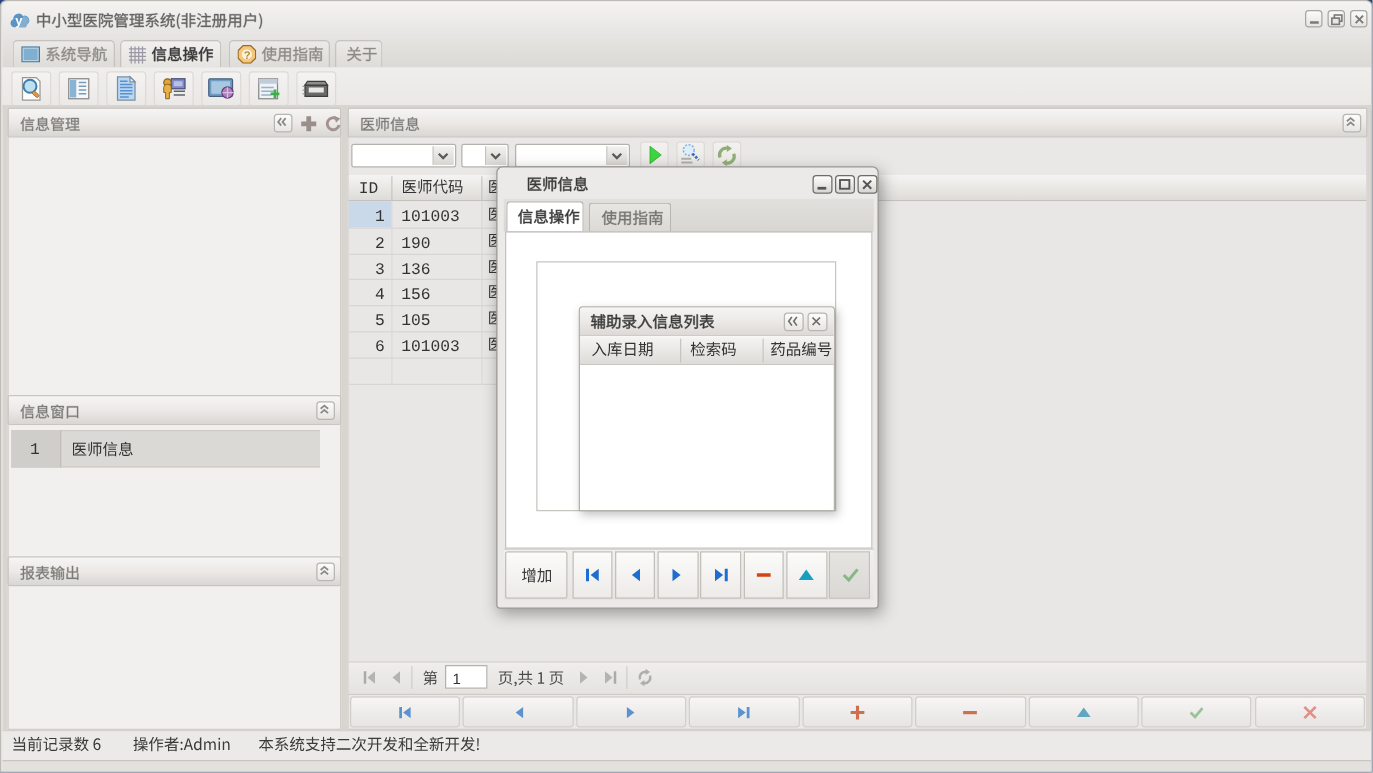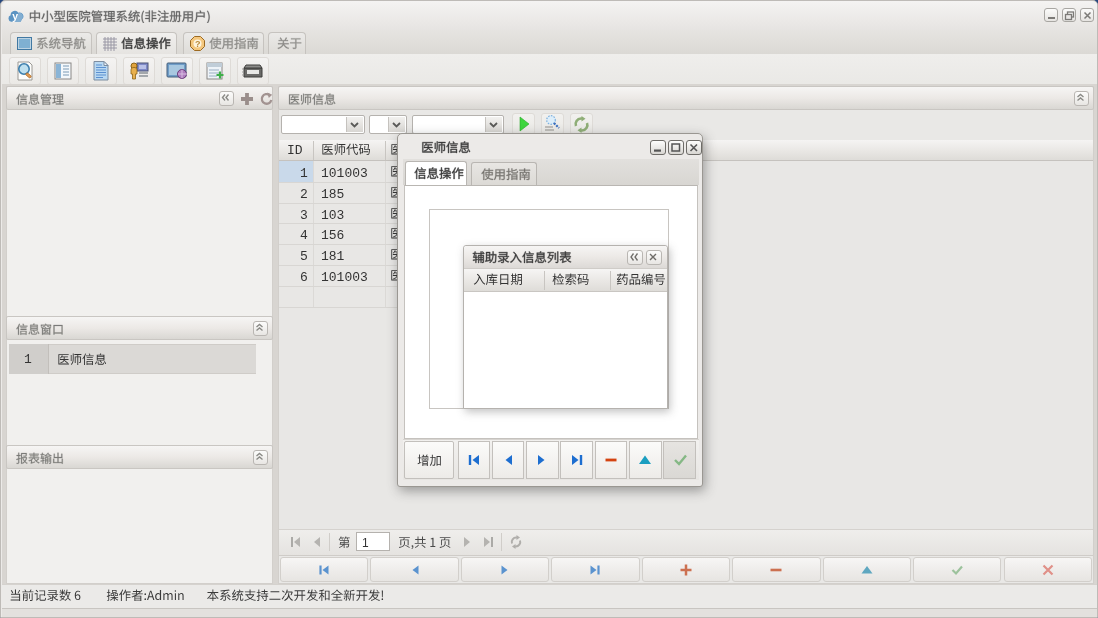--- a/index.html
+++ b/index.html
@@ -272,45 +272,45 @@
 <div class="abs" style="left:278px;top:160px;width:34px;height:21px;background:#c9d9ea"></div>
 <div class="abs" style="left:299px;top:165px;font:13px 'Liberation Mono',monospace;color:#333">1</div>
 <div class="abs" style="left:320px;top:165px;font:13px 'Liberation Mono',monospace;color:#333">101003</div>
 <div class="abs" style="left:389px;top:164px;width:10px;overflow:hidden;white-space:nowrap">
       <svg width="25" height="13" viewBox="0 -11.0 25 13.1" style="vertical-align:middle">
         <path d="M11.6 -9.8H1.2V0.5H11.9V-0.4H2.1V-8.9H11.6ZM4.7 -8.7C4.4 -7.6 3.6 -6.7 2.8 -6.0C3.0 -5.9 3.4 -5.7 3.6 -5.5C4.0 -5.8 4.3 -6.2 4.6 -6.6H6.6V-5.1V-4.9H2.8V-4.0H6.5C6.2 -3.0 5.3 -2.0 2.9 -1.3C3.1 -1.1 3.3 -0.8 3.4 -0.6C5.6 -1.3 6.6 -2.2 7.1 -3.2C8.2 -2.3 9.5 -1.2 10.2 -0.5L10.8 -1.2C10.1 -1.9 8.6 -3.1 7.4 -3.9L7.4 -4.0H11.4V-4.9H7.5V-5.1V-6.6H10.8V-7.5H5.2C5.3 -7.8 5.5 -8.1 5.6 -8.4Z M15.7 -10.5V-5.5C15.7 -3.2 15.5 -1.2 13.8 0.4C14.0 0.5 14.3 0.8 14.4 1.0C16.3 -0.7 16.6 -3.0 16.6 -5.5V-10.5ZM13.7 -9.1V-3.0H14.5V-9.1ZM17.7 -7.4V-0.8H18.6V-6.6H20.3V1.0H21.2V-6.6H23.0V-1.9C23.0 -1.8 23.0 -1.7 22.8 -1.7C22.7 -1.7 22.3 -1.7 21.8 -1.7C21.9 -1.5 22.0 -1.1 22.1 -0.9C22.8 -0.9 23.2 -0.9 23.5 -1.1C23.8 -1.2 23.9 -1.4 23.9 -1.9V-7.4H21.2V-9.0H24.4V-9.9H17.3V-9.0H20.3V-7.4Z" fill="#333"></path>
       </svg>
     </div>
 <div class="abs" style="left:278px;top:202px;width:256px;height:1px;background:#d8d6d3"></div>
 <div class="abs" style="left:299px;top:186px;font:13px 'Liberation Mono',monospace;color:#333">2</div>
-<div class="abs" style="left:320px;top:186px;font:13px 'Liberation Mono',monospace;color:#333">185</div>
+<div class="abs" style="left:320px;top:186px;font:13px 'Liberation Mono',monospace;color:#333">190</div>
 <div class="abs" style="left:389px;top:185px;width:10px;overflow:hidden;white-space:nowrap">
       <svg width="25" height="13" viewBox="0 -11.0 25 13.1" style="vertical-align:middle">
         <path d="M11.6 -9.8H1.2V0.5H11.9V-0.4H2.1V-8.9H11.6ZM4.7 -8.7C4.4 -7.6 3.6 -6.7 2.8 -6.0C3.0 -5.9 3.4 -5.7 3.6 -5.5C4.0 -5.8 4.3 -6.2 4.6 -6.6H6.6V-5.1V-4.9H2.8V-4.0H6.5C6.2 -3.0 5.3 -2.0 2.9 -1.3C3.1 -1.1 3.3 -0.8 3.4 -0.6C5.6 -1.3 6.6 -2.2 7.1 -3.2C8.2 -2.3 9.5 -1.2 10.2 -0.5L10.8 -1.2C10.1 -1.9 8.6 -3.1 7.4 -3.9L7.4 -4.0H11.4V-4.9H7.5V-5.1V-6.6H10.8V-7.5H5.2C5.3 -7.8 5.5 -8.1 5.6 -8.4Z M15.7 -10.5V-5.5C15.7 -3.2 15.5 -1.2 13.8 0.4C14.0 0.5 14.3 0.8 14.4 1.0C16.3 -0.7 16.6 -3.0 16.6 -5.5V-10.5ZM13.7 -9.1V-3.0H14.5V-9.1ZM17.7 -7.4V-0.8H18.6V-6.6H20.3V1.0H21.2V-6.6H23.0V-1.9C23.0 -1.8 23.0 -1.7 22.8 -1.7C22.7 -1.7 22.3 -1.7 21.8 -1.7C21.9 -1.5 22.0 -1.1 22.1 -0.9C22.8 -0.9 23.2 -0.9 23.5 -1.1C23.8 -1.2 23.9 -1.4 23.9 -1.9V-7.4H21.2V-9.0H24.4V-9.9H17.3V-9.0H20.3V-7.4Z" fill="#333"></path>
       </svg>
     </div>
 <div class="abs" style="left:278px;top:222px;width:256px;height:1px;background:#d8d6d3"></div>
 <div class="abs" style="left:299px;top:207px;font:13px 'Liberation Mono',monospace;color:#333">3</div>
-<div class="abs" style="left:320px;top:207px;font:13px 'Liberation Mono',monospace;color:#333">103</div>
+<div class="abs" style="left:320px;top:207px;font:13px 'Liberation Mono',monospace;color:#333">136</div>
 <div class="abs" style="left:389px;top:206px;width:10px;overflow:hidden;white-space:nowrap">
       <svg width="25" height="13" viewBox="0 -11.0 25 13.1" style="vertical-align:middle">
         <path d="M11.6 -9.8H1.2V0.5H11.9V-0.4H2.1V-8.9H11.6ZM4.7 -8.7C4.4 -7.6 3.6 -6.7 2.8 -6.0C3.0 -5.9 3.4 -5.7 3.6 -5.5C4.0 -5.8 4.3 -6.2 4.6 -6.6H6.6V-5.1V-4.9H2.8V-4.0H6.5C6.2 -3.0 5.3 -2.0 2.9 -1.3C3.1 -1.1 3.3 -0.8 3.4 -0.6C5.6 -1.3 6.6 -2.2 7.1 -3.2C8.2 -2.3 9.5 -1.2 10.2 -0.5L10.8 -1.2C10.1 -1.9 8.6 -3.1 7.4 -3.9L7.4 -4.0H11.4V-4.9H7.5V-5.1V-6.6H10.8V-7.5H5.2C5.3 -7.8 5.5 -8.1 5.6 -8.4Z M15.7 -10.5V-5.5C15.7 -3.2 15.5 -1.2 13.8 0.4C14.0 0.5 14.3 0.8 14.4 1.0C16.3 -0.7 16.6 -3.0 16.6 -5.5V-10.5ZM13.7 -9.1V-3.0H14.5V-9.1ZM17.7 -7.4V-0.8H18.6V-6.6H20.3V1.0H21.2V-6.6H23.0V-1.9C23.0 -1.8 23.0 -1.7 22.8 -1.7C22.7 -1.7 22.3 -1.7 21.8 -1.7C21.9 -1.5 22.0 -1.1 22.1 -0.9C22.8 -0.9 23.2 -0.9 23.5 -1.1C23.8 -1.2 23.9 -1.4 23.9 -1.9V-7.4H21.2V-9.0H24.4V-9.9H17.3V-9.0H20.3V-7.4Z" fill="#333"></path>
       </svg>
     </div>
 <div class="abs" style="left:278px;top:243px;width:256px;height:1px;background:#d8d6d3"></div>
 <div class="abs" style="left:299px;top:227px;font:13px 'Liberation Mono',monospace;color:#333">4</div>
 <div class="abs" style="left:320px;top:227px;font:13px 'Liberation Mono',monospace;color:#333">156</div>
 <div class="abs" style="left:389px;top:226px;width:10px;overflow:hidden;white-space:nowrap">
       <svg width="25" height="13" viewBox="0 -11.0 25 13.1" style="vertical-align:middle">
         <path d="M11.6 -9.8H1.2V0.5H11.9V-0.4H2.1V-8.9H11.6ZM4.7 -8.7C4.4 -7.6 3.6 -6.7 2.8 -6.0C3.0 -5.9 3.4 -5.7 3.6 -5.5C4.0 -5.8 4.3 -6.2 4.6 -6.6H6.6V-5.1V-4.9H2.8V-4.0H6.5C6.2 -3.0 5.3 -2.0 2.9 -1.3C3.1 -1.1 3.3 -0.8 3.4 -0.6C5.6 -1.3 6.6 -2.2 7.1 -3.2C8.2 -2.3 9.5 -1.2 10.2 -0.5L10.8 -1.2C10.1 -1.9 8.6 -3.1 7.4 -3.9L7.4 -4.0H11.4V-4.9H7.5V-5.1V-6.6H10.8V-7.5H5.2C5.3 -7.8 5.5 -8.1 5.6 -8.4Z M15.7 -10.5V-5.5C15.7 -3.2 15.5 -1.2 13.8 0.4C14.0 0.5 14.3 0.8 14.4 1.0C16.3 -0.7 16.6 -3.0 16.6 -5.5V-10.5ZM13.7 -9.1V-3.0H14.5V-9.1ZM17.7 -7.4V-0.8H18.6V-6.6H20.3V1.0H21.2V-6.6H23.0V-1.9C23.0 -1.8 23.0 -1.7 22.8 -1.7C22.7 -1.7 22.3 -1.7 21.8 -1.7C21.9 -1.5 22.0 -1.1 22.1 -0.9C22.8 -0.9 23.2 -0.9 23.5 -1.1C23.8 -1.2 23.9 -1.4 23.9 -1.9V-7.4H21.2V-9.0H24.4V-9.9H17.3V-9.0H20.3V-7.4Z" fill="#333"></path>
       </svg>
     </div>
 <div class="abs" style="left:278px;top:264px;width:256px;height:1px;background:#d8d6d3"></div>
 <div class="abs" style="left:299px;top:248px;font:13px 'Liberation Mono',monospace;color:#333">5</div>
-<div class="abs" style="left:320px;top:248px;font:13px 'Liberation Mono',monospace;color:#333">181</div>
+<div class="abs" style="left:320px;top:248px;font:13px 'Liberation Mono',monospace;color:#333">105</div>
 <div class="abs" style="left:389px;top:247px;width:10px;overflow:hidden;white-space:nowrap">
       <svg width="25" height="13" viewBox="0 -11.0 25 13.1" style="vertical-align:middle">
         <path d="M11.6 -9.8H1.2V0.5H11.9V-0.4H2.1V-8.9H11.6ZM4.7 -8.7C4.4 -7.6 3.6 -6.7 2.8 -6.0C3.0 -5.9 3.4 -5.7 3.6 -5.5C4.0 -5.8 4.3 -6.2 4.6 -6.6H6.6V-5.1V-4.9H2.8V-4.0H6.5C6.2 -3.0 5.3 -2.0 2.9 -1.3C3.1 -1.1 3.3 -0.8 3.4 -0.6C5.6 -1.3 6.6 -2.2 7.1 -3.2C8.2 -2.3 9.5 -1.2 10.2 -0.5L10.8 -1.2C10.1 -1.9 8.6 -3.1 7.4 -3.9L7.4 -4.0H11.4V-4.9H7.5V-5.1V-6.6H10.8V-7.5H5.2C5.3 -7.8 5.5 -8.1 5.6 -8.4Z M15.7 -10.5V-5.5C15.7 -3.2 15.5 -1.2 13.8 0.4C14.0 0.5 14.3 0.8 14.4 1.0C16.3 -0.7 16.6 -3.0 16.6 -5.5V-10.5ZM13.7 -9.1V-3.0H14.5V-9.1ZM17.7 -7.4V-0.8H18.6V-6.6H20.3V1.0H21.2V-6.6H23.0V-1.9C23.0 -1.8 23.0 -1.7 22.8 -1.7C22.7 -1.7 22.3 -1.7 21.8 -1.7C21.9 -1.5 22.0 -1.1 22.1 -0.9C22.8 -0.9 23.2 -0.9 23.5 -1.1C23.8 -1.2 23.9 -1.4 23.9 -1.9V-7.4H21.2V-9.0H24.4V-9.9H17.3V-9.0H20.3V-7.4Z" fill="#333"></path>
       </svg>
     </div>
 <div class="abs" style="left:278px;top:285px;width:256px;height:1px;background:#d8d6d3"></div>
 <div class="abs" style="left:299px;top:269px;font:13px 'Liberation Mono',monospace;color:#333">6</div>
 <div class="abs" style="left:320px;top:269px;font:13px 'Liberation Mono',monospace;color:#333">101003</div>
 <div class="abs" style="left:389px;top:268px;width:10px;overflow:hidden;white-space:nowrap">
       <svg width="25" height="13" viewBox="0 -11.0 25 13.1" style="vertical-align:middle">

